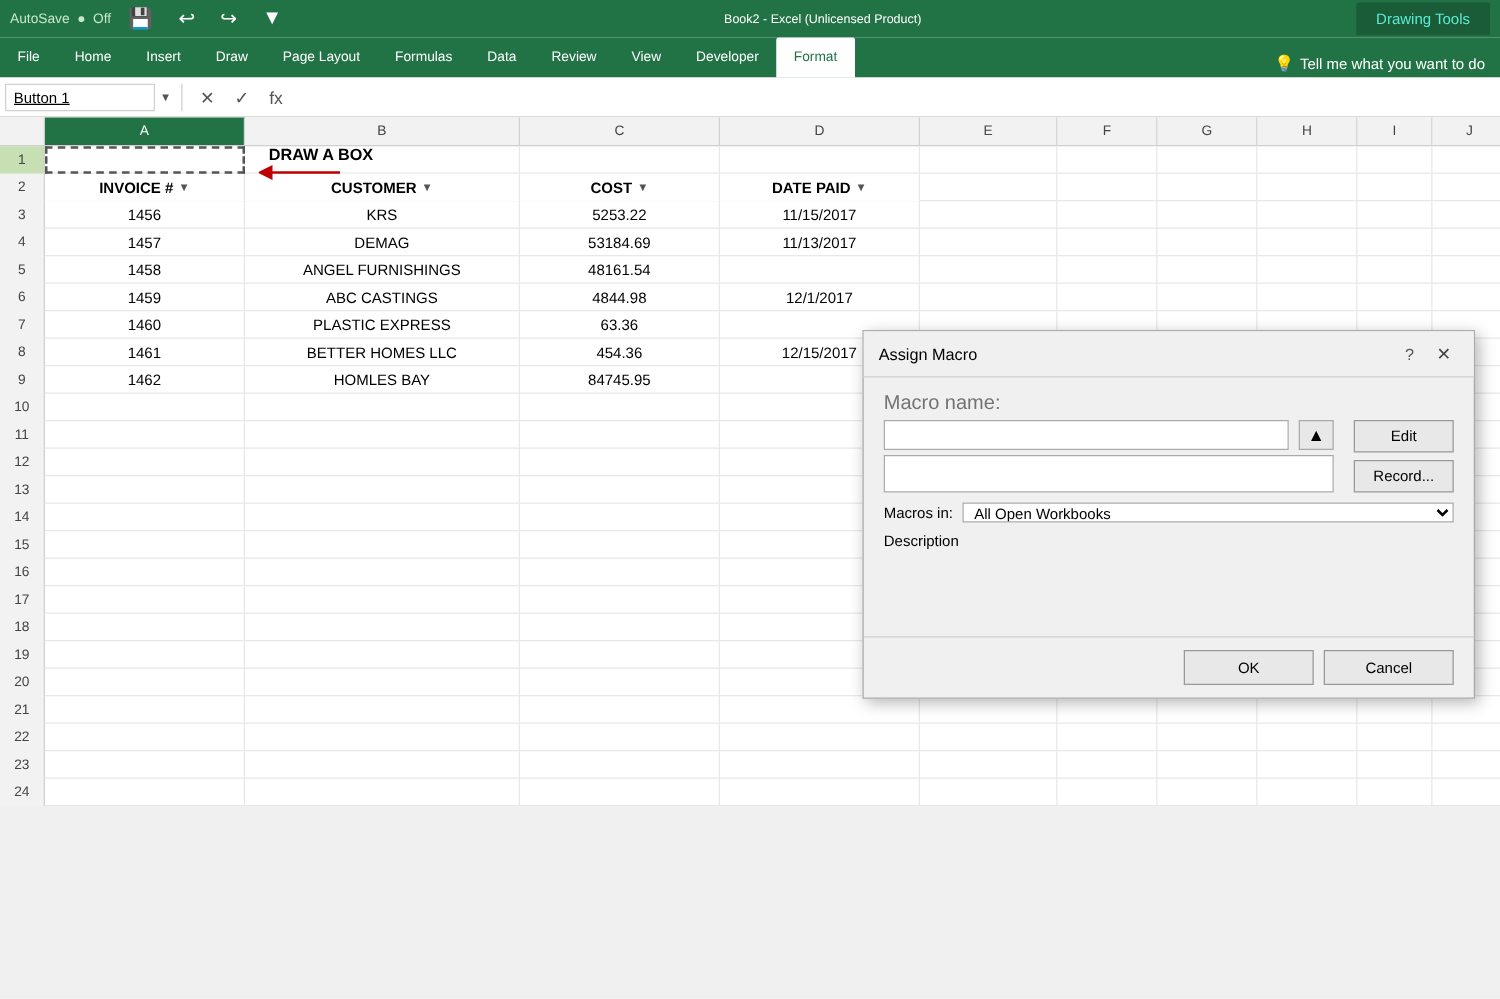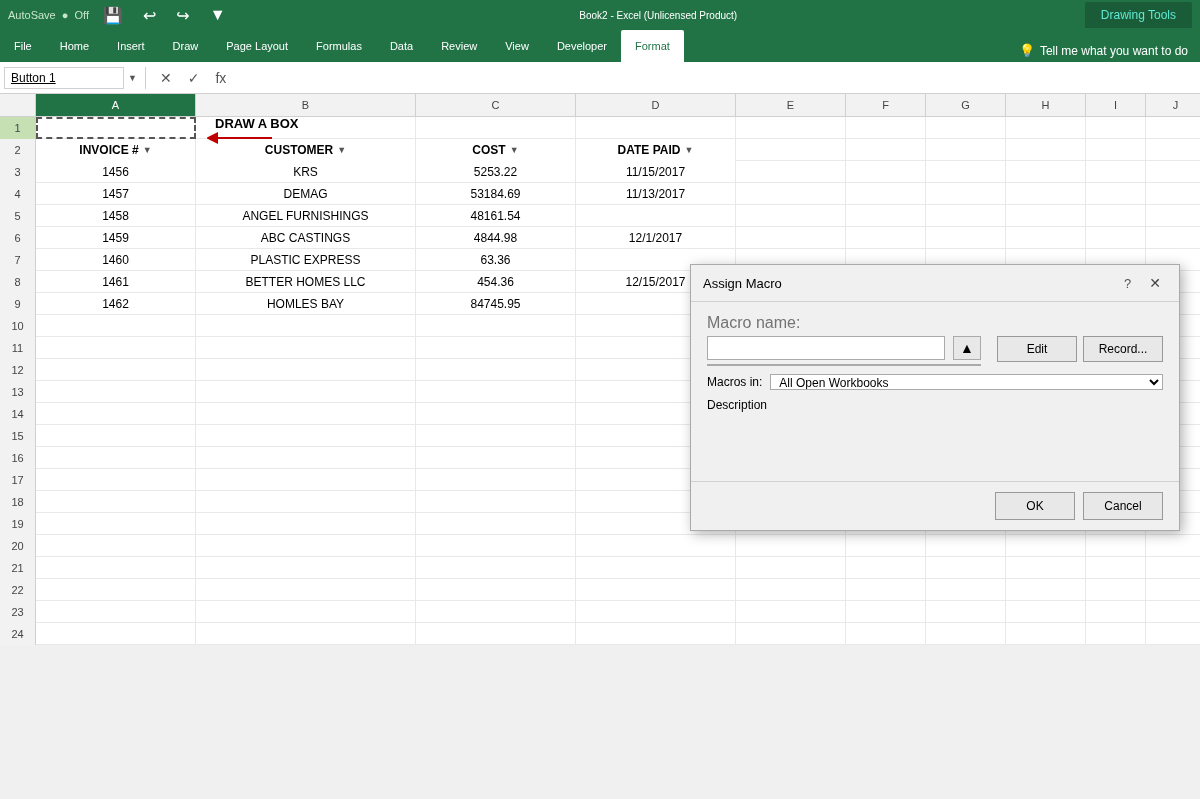--- a/index.html
+++ b/index.html
@@ -257,21 +257,21 @@
       border: 1px solid #aaa;
       background: #e8e8e8;
       display: flex;
       align-items: center;
       justify-content: center;
       cursor: pointer;
       font-size: 14px;
     }
     .dialog-side-btns {
       display: flex;
-      flex-direction: row;
+      flex-direction: column;
       gap: 6px;
       margin-left: 8px;
       border-radius: 11px;
     }
     .dialog-side-btn {
       width: 80px;
       height: 26px;
       border: 1px solid #999;
       background: #e8e8e8;
       font-size: 12px;
@@ -317,21 +317,21 @@
       resize: none;
     }
     .dialog-footer {
       display: flex;
       justify-content: flex-end;
       gap: 8px;
       padding: 10px 16px;
       border-top: 1px solid #d0d0d0;
     }
     .dialog-ok-btn, .dialog-cancel-btn {
-      width: 80px;
+      width: 104px;
       height: 28px;
       border: 1px solid #999;
       background: #e8e8e8;
       font-size: 12px;
       cursor: pointer;
     }
     .dialog-ok-btn { background: #e8e8e8; }
 
     
     #dialog-help { font-size: 13px; color: #555; }

